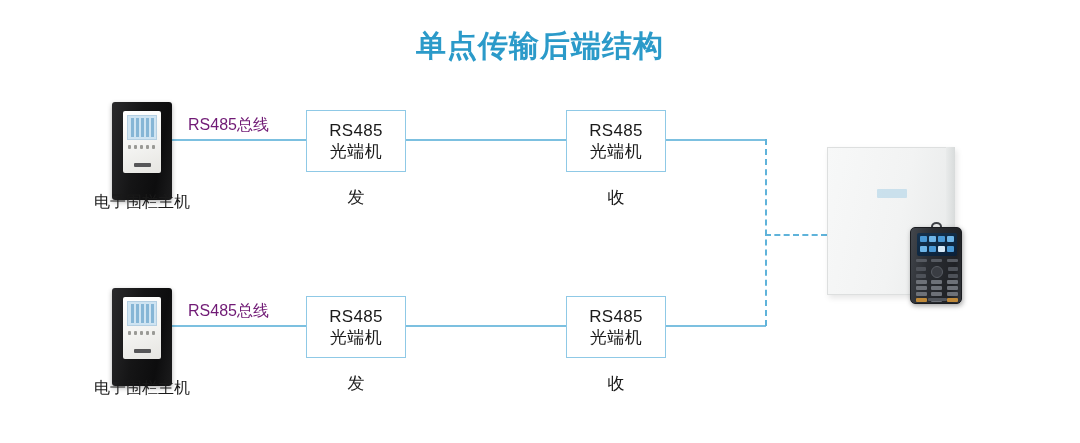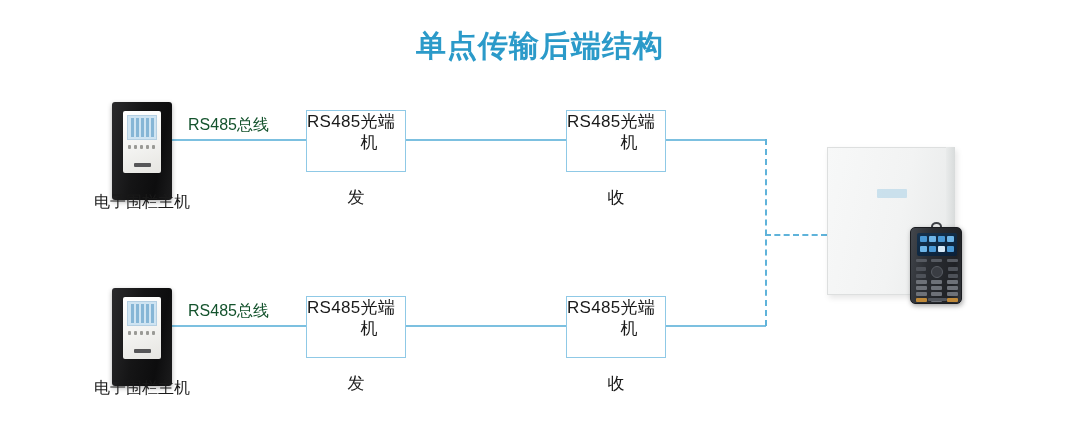--- a/index.html
+++ b/index.html
@@ -55,22 +55,22 @@
 
   
   .opt-box {
     position: absolute;
     width: 100px;
     height: 62px;
     box-sizing: border-box;
     border: 1.5px solid #8fc9e6;
     background: #ffffff;
     display: flex;
-    flex-direction: row;
-    align-items: flex-start;
+    flex-direction: column;
+    align-items: center;
     justify-content: center;
     line-height: 1.25;
     z-index: 4;
   }
   .opt-box .l1 {
     font-size: 17px;
     color: #1a1a1a;
     letter-spacing: 0.3px;
   }
   .opt-box .l2 {
@@ -85,21 +85,21 @@
     text-align: center;
     font-size: 17px;
     color: #1a1a1a;
     z-index: 4;
   }
 
   
   .bus-label {
     position: absolute;
     font-size: 16px;
-    color: #14532d;
+    color: #701a75;
     white-space: nowrap;
     z-index: 5;
     background: #ffffff;
     padding: 0 2px;
     text-align: center;
   }
 
   
   .fence-host {
     position: absolute;

